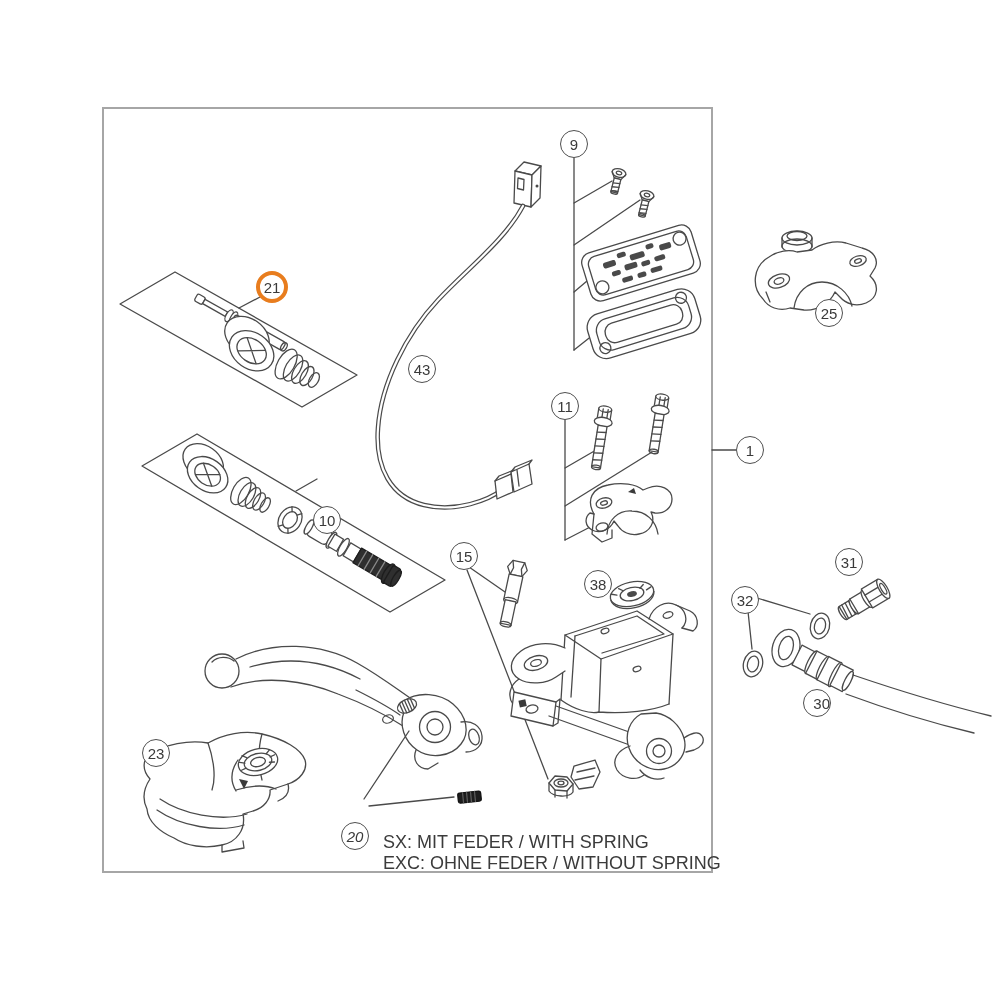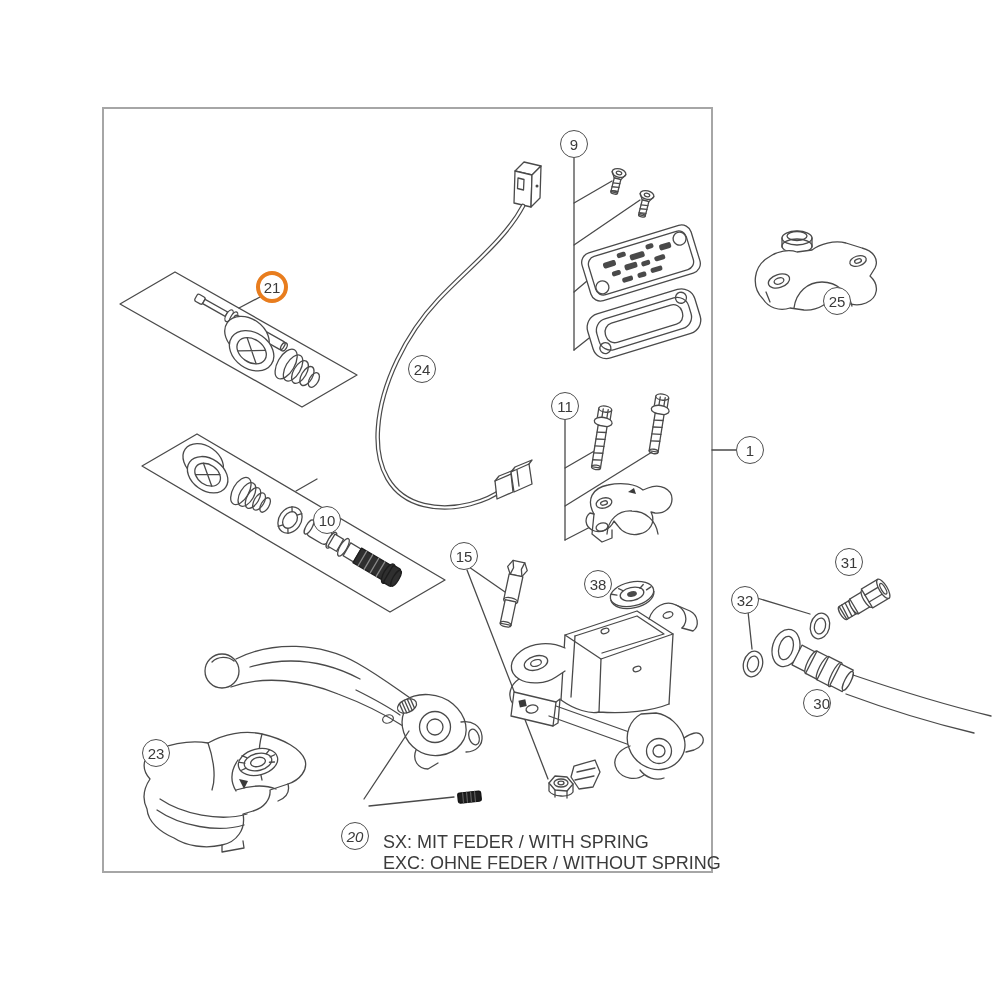--- a/index.html
+++ b/index.html
@@ -379,32 +379,32 @@
 </svg>
 
 <div id="callout-layer">
       <div class="callout" style="left: 574px; top: 144px;">
         <span>9</span>
       </div>
       <div class="callout highlighted" style="left: 272px; top: 287px; border-color: rgb(232, 125, 30);">
         <span>21</span>
       </div>
       <div class="callout" style="left: 422px; top: 369px;">
-        <span>24</span>
+        <span>43</span>
       </div>
       <div class="callout" style="left: 327px; top: 496px; margin-top: 24px;">
         <span>10</span>
       </div>
       <div class="callout" style="left: 565px; top: 406px;">
         <span>11</span>
       </div>
       <div class="callout" style="left: 750px; top: 450px;">
         <span>1</span>
       </div>
-      <div class="callout" style="left: 829px; top: 301px; margin-left: 8px;">
+      <div class="callout" style="left: 829px; top: 313px;">
         <span>25</span>
       </div>
       <div class="callout" style="left: 464px; top: 556px;">
         <span>15</span>
       </div>
       <div class="callout" style="left: 598px; top: 584px;">
         <span>38</span>
       </div>
       <div class="callout" style="left: 745px; top: 588px; margin-top: 12px;">
         <span>32</span>

